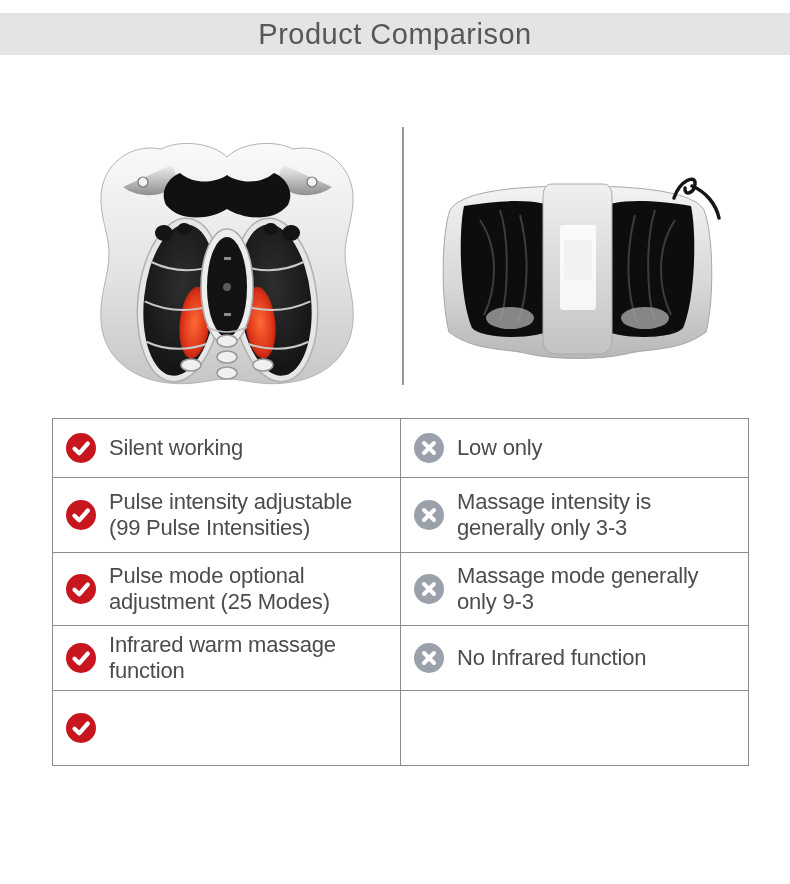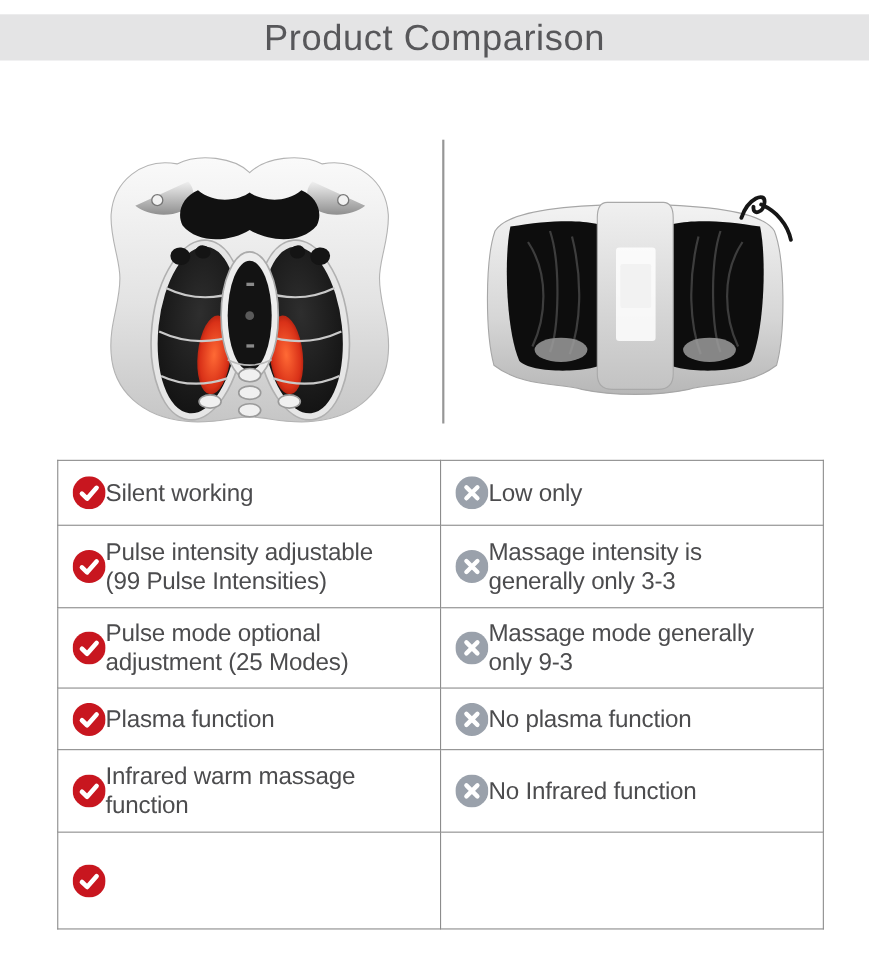--- a/index.html
+++ b/index.html
@@ -16,21 +16,21 @@
     width:790px;height:884px;
     font-family:"Liberation Sans","DejaVu Sans",sans-serif;
     position:relative;overflow:hidden;
   }
   .banner{
     margin-top:13px;height:42px;width:790px;
     background:var(--banner_bg);
     display:flex;align-items:center;justify-content:center;
   }
   .banner h1{
-    font-size:33px;font-weight:400;color:var(--banner_text);
+    font-size:29px;font-weight:400;color:var(--banner_text);
     letter-spacing:.5px;
   }
   .products{position:relative;width:790px;height:363px;}
   .divider{
     position:absolute;left:402px;top:72px;width:2px;height:258px;
     background:#969696;
   }
   .product-left{position:absolute;left:85px;top:80px;}
   .product-right{position:absolute;left:430px;top:115px;}
   table.cmp{
@@ -40,21 +40,21 @@
   table.cmp td{
     width:348px;border:1px solid var(--table_border);
     vertical-align:middle;padding:6px 8px 6px 13px;
   }
   table.cmp tr:nth-child(1) td{height:59px;}
   table.cmp tr:nth-child(2) td{height:75px;}
   table.cmp tr:nth-child(3) td{height:73px;margin-top:24px;}
   table.cmp tr:nth-child(4) td{height:56px;}
   table.cmp tr:nth-child(5) td{height:75px;}
   table.cmp tr:nth-child(6) td{height:88px;}
-  .cellwrap{display:flex;align-items:center;}
+  .cellwrap{display:flex;align-items:center;gap:13px;}
   .ic{flex:0 0 30px;width:30px;height:30px;display:inline-flex;}
   .ic.check{color:var(--check_red);}
   .ic.cross{color:var(--cross_gray);}
   .txt{
     font-size:22px;line-height:26px;color:var(--cell_text);
     white-space:pre-line;letter-spacing:-0.2px;
   }
 </style>
 </head>
 <body>
@@ -243,44 +243,20 @@
     </tr>
     <tr>
       <td>
           <div class="cellwrap">
         <span class="ic check">
               <svg viewBox="0 0 30 30" width="30" height="30">
                 <circle cx="15" cy="15" r="15" fill="currentColor"></circle>
                 <path d="M8.5 15.8 L13.2 20.3 L21.8 10.5" stroke="#fff" stroke-width="4.2" fill="none" stroke-linecap="round" stroke-linejoin="round"></path>
               </svg>
             </span>
-        <span class="txt">Plasma function</span>
-      </div>
-        </td>
-      <td>
-          <div class="cellwrap">
-        <span class="ic cross">
-              <svg viewBox="0 0 30 30" width="30" height="30">
-                <circle cx="15" cy="15" r="15" fill="currentColor"></circle>
-                <path d="M10 10 L20 20 M20 10 L10 20" stroke="#fff" stroke-width="4" fill="none" stroke-linecap="round"></path>
-              </svg>
-            </span>
-        <span class="txt">No plasma function</span>
-      </div>
-        </td>
-    </tr>
-    <tr>
-      <td>
-          <div class="cellwrap">
-        <span class="ic check">
-              <svg viewBox="0 0 30 30" width="30" height="30">
-                <circle cx="15" cy="15" r="15" fill="currentColor"></circle>
-                <path d="M8.5 15.8 L13.2 20.3 L21.8 10.5" stroke="#fff" stroke-width="4.2" fill="none" stroke-linecap="round" stroke-linejoin="round"></path>
-              </svg>
-            </span>
         <span class="txt">Infrared warm massage
 function</span>
       </div>
         </td>
       <td>
           <div class="cellwrap">
         <span class="ic cross">
               <svg viewBox="0 0 30 30" width="30" height="30">
                 <circle cx="15" cy="15" r="15" fill="currentColor"></circle>
                 <path d="M10 10 L20 20 M20 10 L10 20" stroke="#fff" stroke-width="4" fill="none" stroke-linecap="round"></path>

